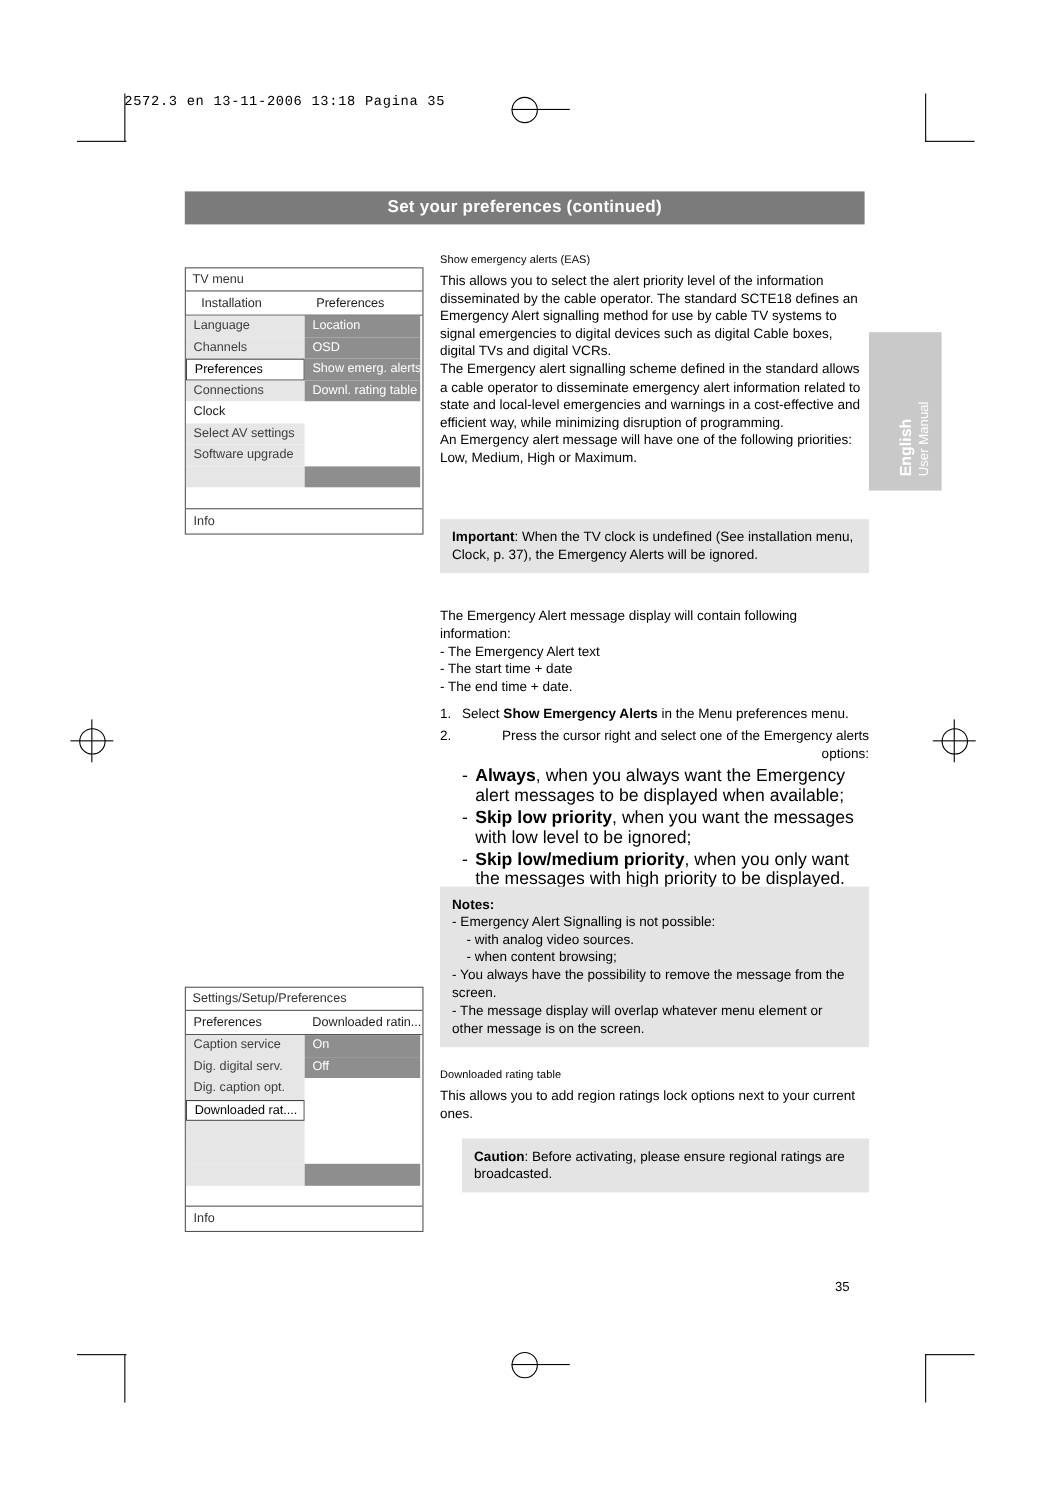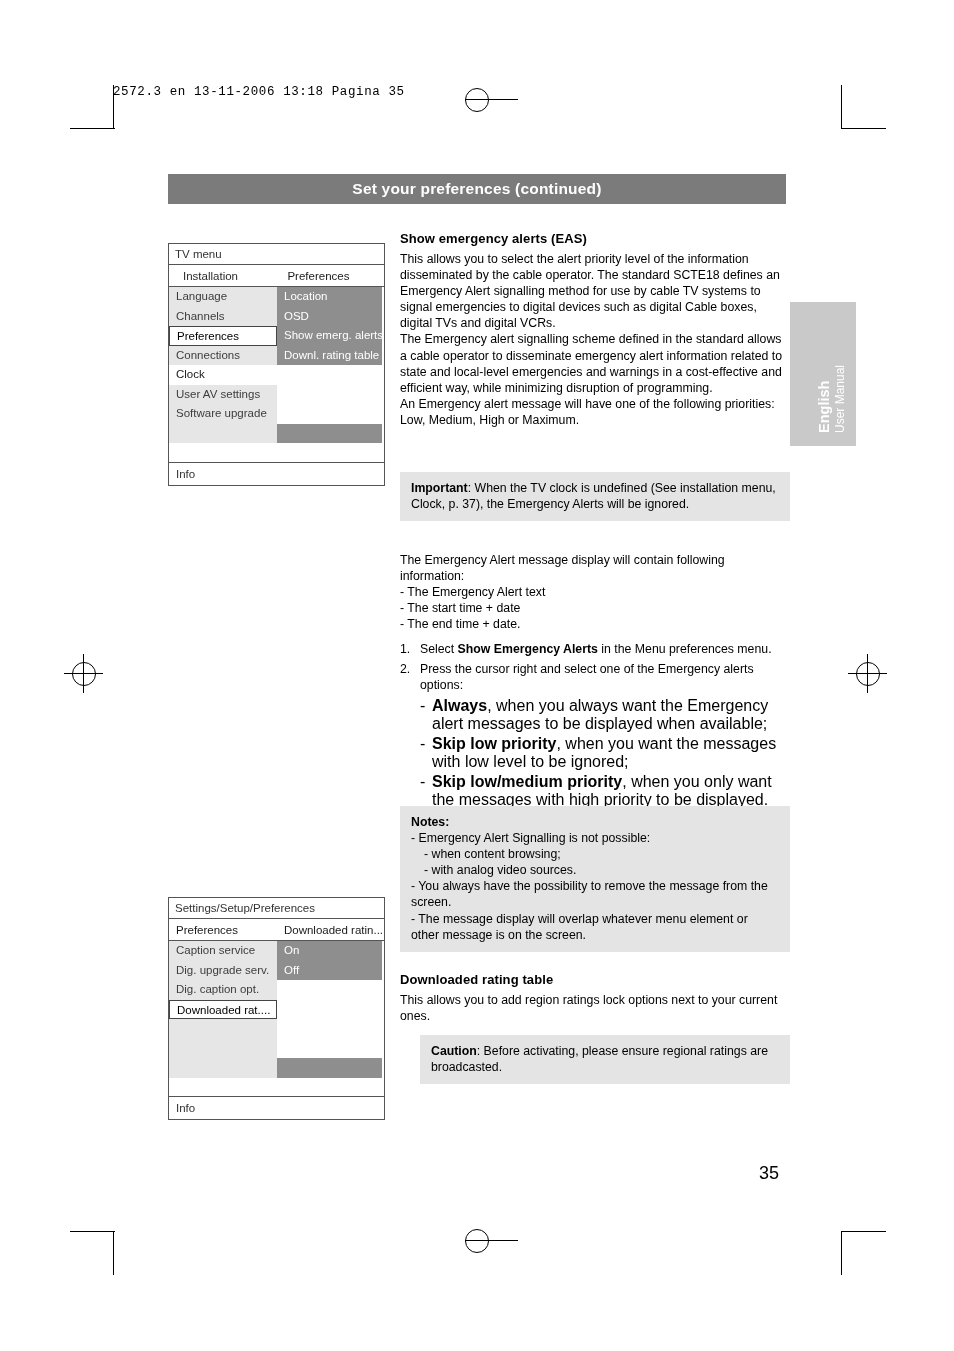--- a/index.html
+++ b/index.html
@@ -95,45 +95,45 @@
   }
   .tvmenu .info {
     border-top:1px solid #555;
     font-size:11.5px; color:#333;
     padding:5px 0 5px 7px;
   }
 
   
   .body-col { position:absolute; left:400px; width:390px; }
   h2.sec {
-    font-size:13px; font-weight:bold; margin:0 0 5px 0;
+    font-size:10px; font-weight:normal; margin:0 0 5px 0;
     letter-spacing:0.1px;
   }
   p.txt {
     font-size:12.3px; line-height:16.1px; margin:0;
     text-align:left;
   }
   .indent { margin-left:23px; }
   .grey-box {
     background:#e4e4e4;
     padding:8px 11px 9px 11px;
     font-size:12.3px; line-height:16.1px;
   }
   .numlist { margin:0; padding:0; list-style:none; }
   .numlist li { display:flex; margin-bottom:2px; }
   .numlist .n { width:20px; flex:none; font-size:12.3px; line-height:16.1px;}
-  .numlist .c { font-size:12.3px; line-height:16.1px; }
+  .numlist .c { font-size:12.3px; line-height:16.1px;text-align:right; }
   .dashlist { margin:0; padding:0; list-style:none; }
   .dashlist li { display:flex; }
   .dashlist .d { width:12px; flex:none; }
   b { font-weight:bold; }
 
   .pageno {
     position:absolute; left:759px; top:1163px;
-    font-size:18px;
+    font-size:12px;
   }
 </style>
 </head>
 <body>
 
 <div class="page">
 
   <div class="crop" style="left:70px;top:128px;width:45px;height:1px;"></div>
   <div class="crop" style="left:113px;top:85px;width:1px;height:44px;"></div>
   <div class="crop" style="left:841px;top:128px;width:45px;height:1px;"></div>
@@ -172,21 +172,21 @@
     </div>
     <div style="height:1px;background:#555;"></div>
 
     <div class="cols">
       <div class="colL">
         <div class="row lt">Language</div>
         <div class="row lt">Channels</div>
         <div class="row sel">Preferences</div>
         <div class="row lt">Connections</div>
         <div class="row wt">Clock</div>
-        <div class="row lt">User AV settings</div>
+        <div class="row lt">Select AV settings</div>
         <div class="row lt">Software upgrade</div>
         <div class="row lt"></div>
       </div>
       <div class="colR">
         <div class="row dk">Location</div>
         <div class="row dk">OSD</div>
         <div class="row dk">Show emerg. alerts</div>
         <div class="row dk">Downl. rating table</div>
         <div class="row wt"></div>
         <div class="row wt"></div>
@@ -204,21 +204,21 @@
 
     <div style="display:flex;height:21px;align-items:center;">
       <div class="pref-head" style="width:108px;">Preferences</div>
       <div class="pref-head" style="width:107px;">Downloaded ratin...</div>
     </div>
     <div style="height:1px;background:#555;"></div>
 
     <div class="cols">
       <div class="colL">
         <div class="row lt">Caption service</div>
-        <div class="row lt">Dig. upgrade serv.</div>
+        <div class="row lt">Dig. digital serv.</div>
         <div class="row lt">Dig. caption opt.</div>
         <div class="row sel">Downloaded rat....</div>
         <div class="row lt"></div>
         <div class="row lt"></div>
         <div class="row lt"></div>
       </div>
       <div class="colR">
         <div class="row dk">On</div>
         <div class="row dk">Off</div>
         <div class="row wt"></div>
@@ -277,22 +277,22 @@
         <span class="d">-</span>
         <span class="c"><b>Skip low/medium priority</b><span>, when you only want the messages with high priority to be displayed.</span></span>
       </li>
     </ul>
   </div>
 
   <div class="body-col" style="top:806px;">
     <div class="grey-box">
       <div><b>Notes:</b></div>
       <div>- Emergency Alert Signalling is not possible:</div>
+      <div style="margin-left:13px;">- with analog video sources.</div>
       <div style="margin-left:13px;">- when content browsing;</div>
-      <div style="margin-left:13px;">- with analog video sources.</div>
       <div>- You always have the possibility to remove the message from the screen.</div>
       <div>- The message display will overlap whatever menu element or other message is on the screen.</div>
     </div>
   </div>
 
   <div class="body-col" style="top:972px;">
     <h2 class="sec">Downloaded rating table</h2>
     <p class="txt indent">This allows you to add region ratings lock options next to your current ones.</p>
   </div>
 

